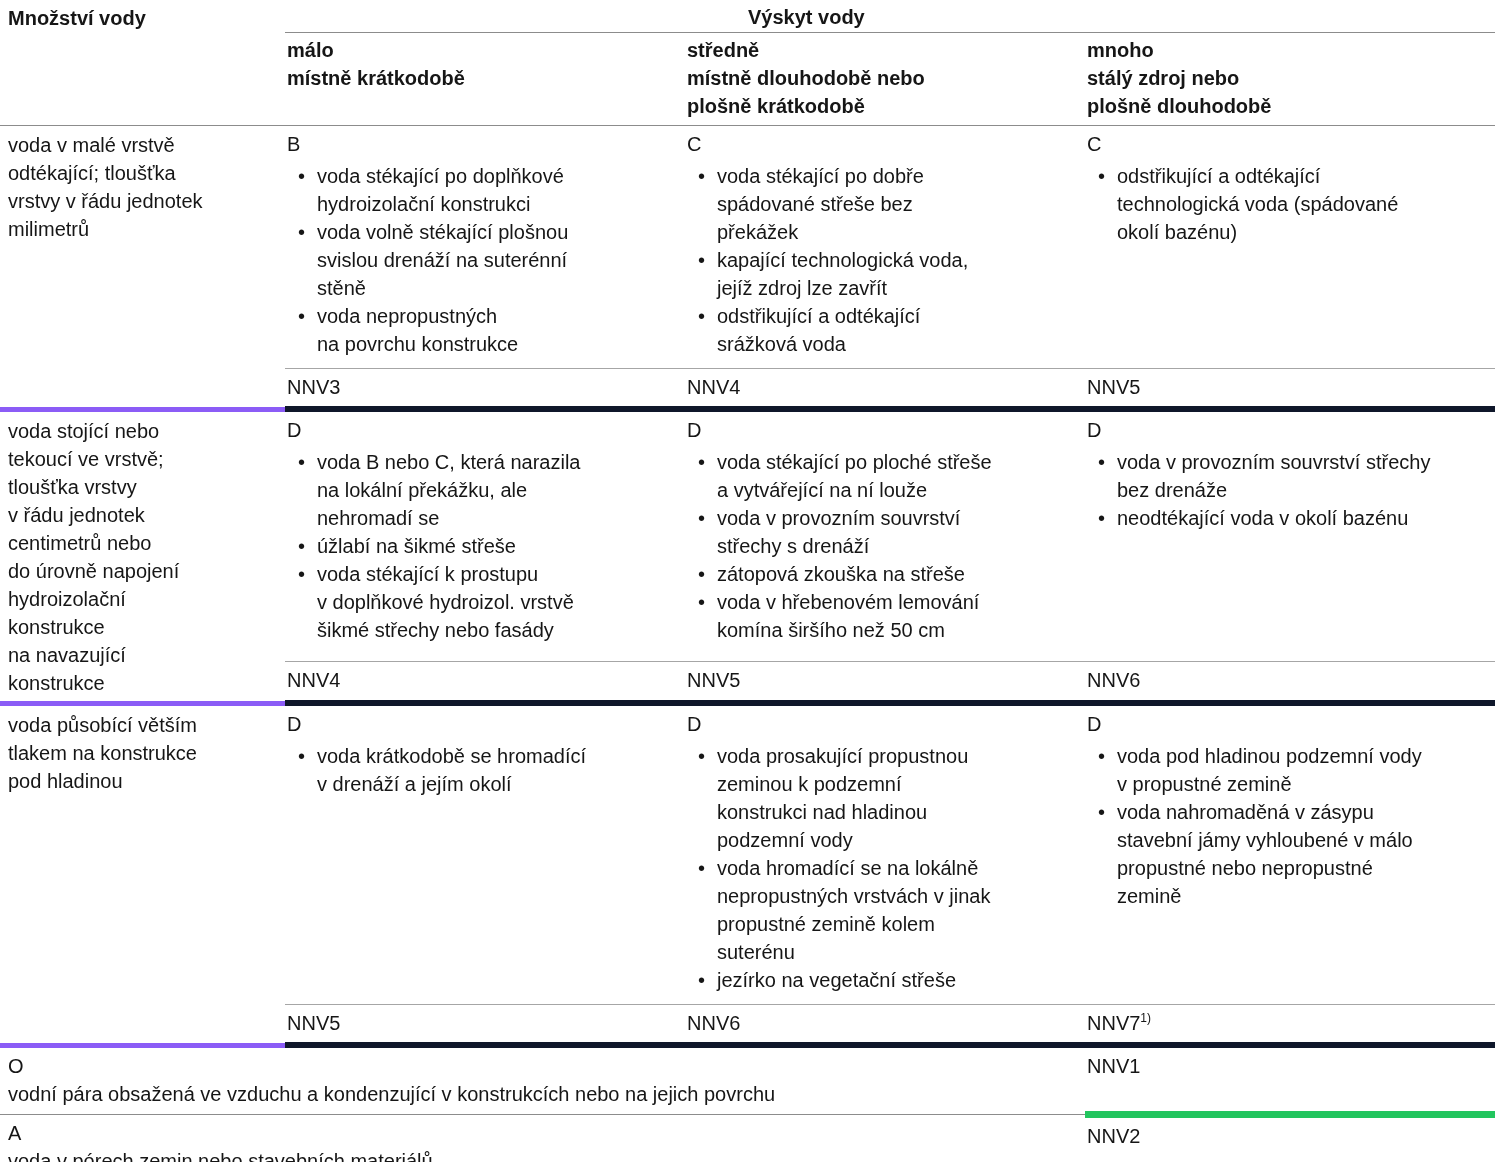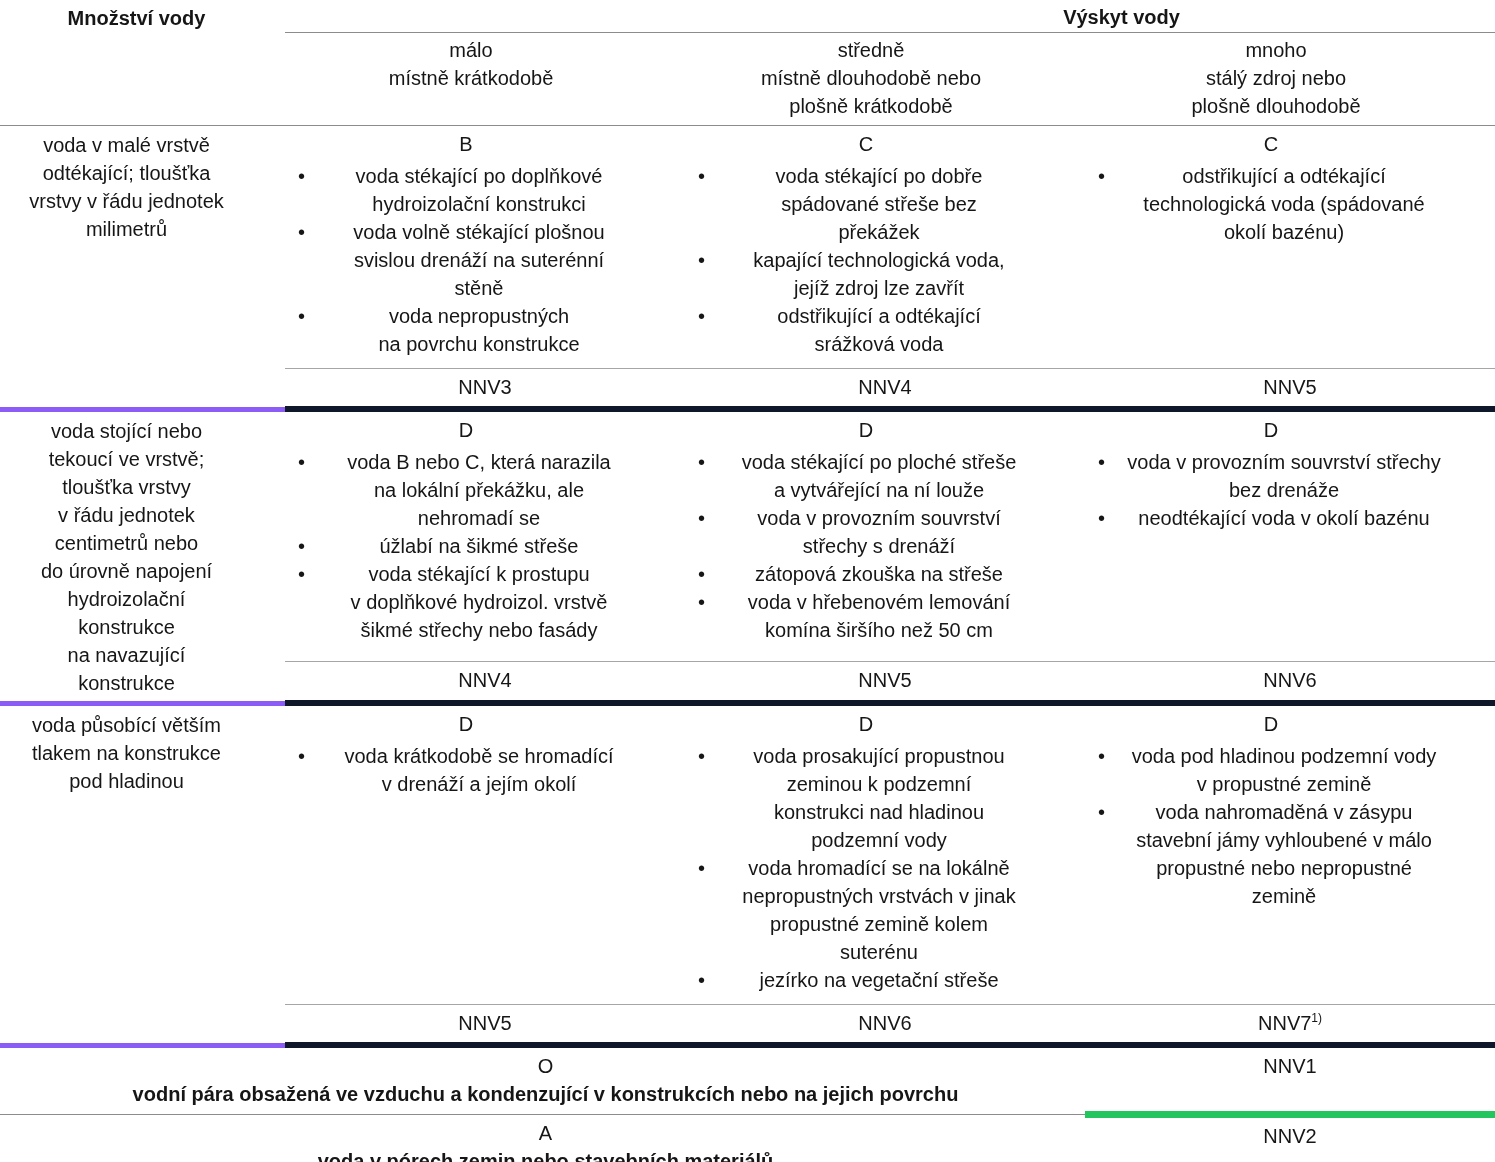--- a/index.html
+++ b/index.html
@@ -12,21 +12,21 @@
     font-size: 20px;
     line-height: 28px;
     overflow: hidden;
     box-sizing: border-box;
   }
   table.matrix {
     width: 1495px;
     border-collapse: collapse;
     table-layout: fixed;
   }
-  td, th { vertical-align: top; text-align: center; font-weight: normal; }
+  td, th { vertical-align: top; text-align: left; font-weight: normal; }
 
   
   col.c0 { width: 285px; }
   col.c1 { width: 400px; }
   col.c2 { width: 400px; }
   col.c3 { width: 410px; }
 
   
   th.left-head {
     font-weight: bold;
@@ -34,21 +34,21 @@
     border-bottom: 1px solid #8c8c8c;
     white-space: pre-line;
   }
   th.group-head {
     font-weight: bold;
     padding: 4px 0 2px 463px;
     border-bottom: 1px solid #8c8c8c;
     line-height: 26px;
   }
   th.col-head {
-    font-weight: normal;
+    font-weight: bold;
     padding: 3px 30px 5px 2px;
     border-bottom: 1px solid #8c8c8c;
     white-space: pre-line;
   }
 
   
   td.rowlabel {
     padding: 5px 40px 4px 8px;
     white-space: pre-line;
     border-bottom: 5px solid #8b5cf6;
@@ -78,21 +78,21 @@
 
   
   td.extra-desc {
     padding: 4px 2px 6px 8px;
     border-bottom: 1px solid #8c8c8c;
   }
   td.extra-nnv {
     padding: 4px 2px 6px 2px;
     border-bottom: 7px solid #22c55e;
   }
-  .extra-desc .desc { white-space: pre-line; font-weight: bold; }
+  .extra-desc .desc { white-space: pre-line; }
 
   
   .footnote {
     font-style: italic;
     padding: 10px 20px 0 6px;
   }
 </style>
 </head>
 <body>
 

